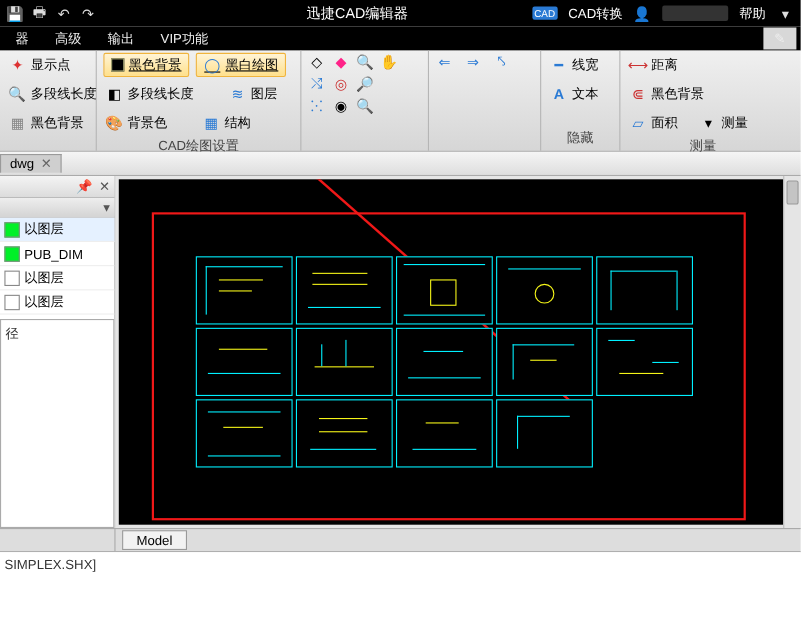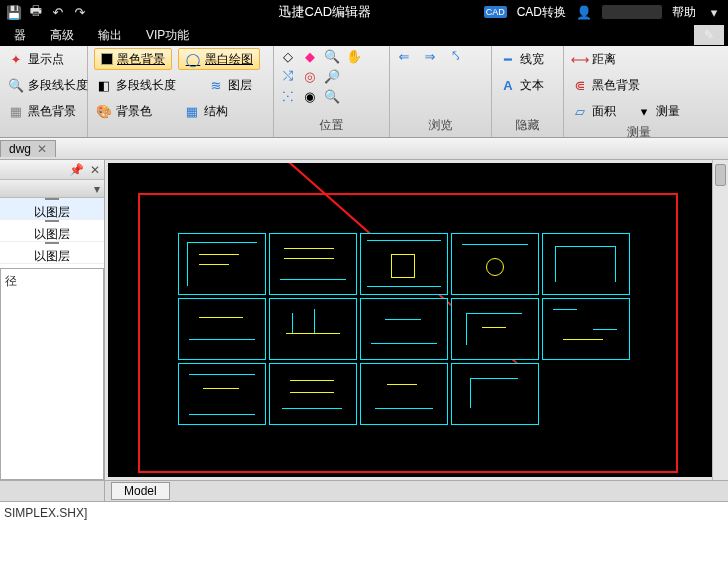--- a/index.html
+++ b/index.html
@@ -21,21 +21,21 @@
   .rbtn { display:flex; align-items:center; gap:4px; height:22px; padding:0 2px; white-space:nowrap; }
   .rbtn.boxed { border:1px solid #f0b43c; background:linear-gradient(#fff4d6,#ffe08b); padding:0 6px; border-radius:2px;text-decoration:underline; }
   .ic { width:16px; height:16px; display:inline-flex; align-items:center; justify-content:center; font-size:13px; }
   .doc-tabs { height:22px; background:linear-gradient(#f5f5f5,#dedede); display:flex; align-items:center; border-bottom:1px solid #aaa; }
   .doc-tab { background:#cfcfcf; border:1px solid #9a9a9a; padding:1px 8px; display:flex; align-items:center; gap:6px; border-bottom:none; }
   .main { display:flex; height:320px; }
   .sidepanel { width:105px; display:flex; flex-direction:column; border-right:1px solid #aaa; }
   .panel-top { height:20px; background:linear-gradient(#f4f4f4,#dcdcdc); border-bottom:1px solid #bbb; display:flex; align-items:center; justify-content:flex-end; padding:0 4px; gap:6px; color:#555; }
   .layers-hdr { height:18px; background:linear-gradient(#eee,#d4d4d4); border-bottom:1px solid #bbb; display:flex; align-items:center; justify-content:flex-end; padding:0 4px; color:#555; }
   .layers-list { flex:0 0 auto; }
-  .layer-row { height:22px; display:flex; align-items:center; gap:4px; padding:0 4px; border-bottom:1px solid #eee;flex-direction:column; }
+  .layer-row { height:22px; display:flex; align-items:center; gap:4px; padding:0 4px; border-bottom:1px solid #eee; }
   .swatch { width:14px; height:14px; border:1px solid #888; }
   .layer-row.active { background:#e5f1ff; }
   .shx-box { margin-top:4px; flex:1; border:1px solid #aaa; background:#fff; padding:4px; color:#333; }
   .canvas-wrap { flex:1; background:#e5e5e5; position:relative; }
   .canvas { position:absolute; left:3px; top:3px; right:3px; bottom:3px; background:#000; overflow:hidden; }
   .vscroll { position:absolute; right:0; top:0; bottom:0; width:16px; background:#e5e5e5; border-left:1px solid #bbb; }
   .vscroll .thumb { position:absolute; left:2px; right:2px; top:4px; height:22px; background:#c4c4c4; border:1px solid #999; border-radius:2px; }
   .redbox { position:absolute; border:2px solid #f01818; left:30px; top:30px; width:540px; height:280px; }
   .drawings { position:absolute; left:70px; top:70px; display:grid; grid-template-columns:repeat(5,88px); grid-auto-rows:62px; gap:3px; }
   .dw { border:1px solid #00f0ff; background:#000; position:relative; overflow:hidden; }
@@ -121,20 +121,21 @@
         <div class="rbtn">
             <span class="ic">🎨</span>
             <span>背景色</span>
           </div>
         <div class="rbtn" style="margin-left:22px">
             <span class="ic" style="color:#2a7ad4">▦</span>
             <span>结构</span>
           </div>
       </div>
     </div>
+    <div class="gtitle">CAD绘图设置</div>
   </div>
 
   <div class="ribbon-group" style="width:116px">
     <div class="rows">
       <div class="row">
           <span class="ic">◇</span>
           <span class="ic" style="color:#f28">◆</span>
           <span class="ic" style="color:#2a7ad4">🔍</span>
           <span class="ic">✋</span>
         </div>
@@ -142,32 +143,30 @@
           <span class="ic" style="color:#2a7ad4">⤭</span>
           <span class="ic" style="color:#c33">◎</span>
           <span class="ic" style="color:#2a7ad4">🔎</span>
         </div>
       <div class="row">
           <span class="ic" style="color:#2a7ad4">⁙</span>
           <span class="ic">◉</span>
           <span class="ic" style="color:#2a7ad4">🔍</span>
         </div>
     </div>
-    <div class="gtitle">位置</div>
   </div>
 
   <div class="ribbon-group" style="width:102px">
     <div class="rows">
       <div class="row" style="gap:10px">
           <span class="ic" style="color:#2a7ad4">⇐</span>
           <span class="ic" style="color:#2a7ad4">⇒</span>
           <span class="ic" style="color:#2a7ad4">⤣</span>
         </div>
     </div>
-    <div class="gtitle">浏览</div>
   </div>
 
   <div class="ribbon-group" style="width:72px">
     <div class="rows">
       <div class="rbtn">
           <span class="ic" style="color:#2a7ad4">━</span>
           <span>线宽</span>
         </div>
       <div class="rbtn">
           <span class="ic" style="color:#2a7ad4;font-weight:bold">A</span>
@@ -219,20 +218,24 @@
       <span>📌</span>
       <span>✕</span>
     </div>
     <div class="layers-hdr">
         <span>▾</span>
       </div>
     <div class="layers-list">
       <div class="layer-row active">
           <span class="swatch" style="background:#00f028"></span>
           <span>以图层</span>
+        </div>
+      <div class="layer-row">
+          <span class="swatch" style="background:#00f028"></span>
+          <span>PUB_DIM</span>
         </div>
       <div class="layer-row">
           <span class="swatch" style="background:#fff"></span>
           <span>以图层</span>
         </div>
       <div class="layer-row">
           <span class="swatch" style="background:#fff"></span>
           <span>以图层</span>
         </div>
     </div>

